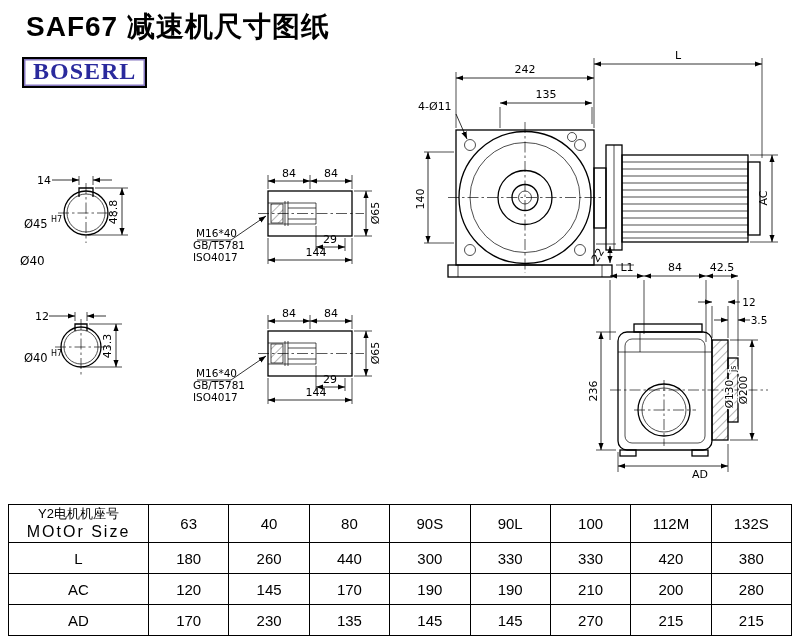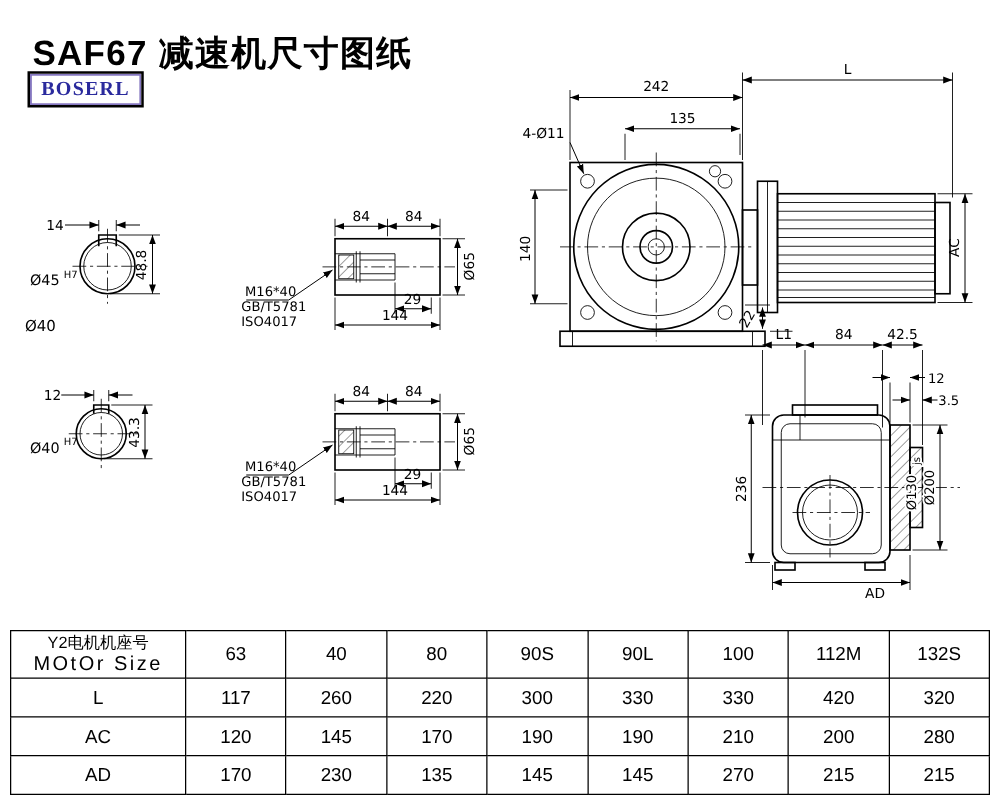--- a/index.html
+++ b/index.html
@@ -1,23 +1,23 @@
 <!DOCTYPE html>
 <html><head>
 <meta charset="utf-8">
 <style>
   * { box-sizing: border-box; }
   html,body { margin:0; padding:0; background:#fff; }
   #stage { position:relative; width:800px; height:637px; background:#fff; overflow:hidden;
            font-family:"Liberation Sans", sans-serif; }
-  .title { position:absolute; left:26px; top:24px; font-size:28px; font-weight:bold; color:#000;
+  .title { position:absolute; left:26px; top:8px; font-size:28px; font-weight:bold; color:#000;
            letter-spacing:1px; white-space:nowrap; }
   .logo-box { position:absolute; left:22px; top:57px; border:2px solid #000; padding:0 9px;
               line-height:25px; box-shadow: inset 0 0 0 1.5px #8577c0; }
-  .logo-text { font-family:"Liberation Serif", serif; font-size:16px; font-weight:bold; color:#2a2a9d;
+  .logo-text { font-family:"Liberation Serif", serif; font-size:24px; font-weight:bold; color:#2a2a9d;
                letter-spacing:1px; }
   svg.drawing { position:absolute; left:0; top:0; }
   .ol { fill:none; stroke:#000; stroke-width:1.3; }
   .tl { fill:none; stroke:#000; stroke-width:0.7; }
   .dl { fill:none; stroke:#000; stroke-width:0.8; }
   .cl { fill:none; stroke:#000; stroke-width:0.65; stroke-dasharray:11 3 2.5 3; }
   text { fill:#000; font-family:"DejaVu Sans", sans-serif; }
   .dt { font-size:11px; text-anchor:middle; }
   .sm { font-size:8px; text-anchor:start; }
   .lb { font-size:11px; text-anchor:start; }
@@ -296,28 +296,28 @@
         <td>40</td>
         <td>80</td>
         <td>90S</td>
         <td>90L</td>
         <td>100</td>
         <td>112M</td>
         <td>132S</td>
       </tr>
       <tr>
         <td class="c0">L</td>
-        <td>117</td>
+        <td>180</td>
         <td>260</td>
-        <td>220</td>
+        <td>440</td>
         <td>300</td>
         <td>330</td>
         <td>330</td>
         <td>420</td>
-        <td>320</td>
+        <td>380</td>
       </tr>
       <tr>
         <td class="c0">AC</td>
         <td>120</td>
         <td>145</td>
         <td>170</td>
         <td>190</td>
         <td>190</td>
         <td>210</td>
         <td>200</td>

